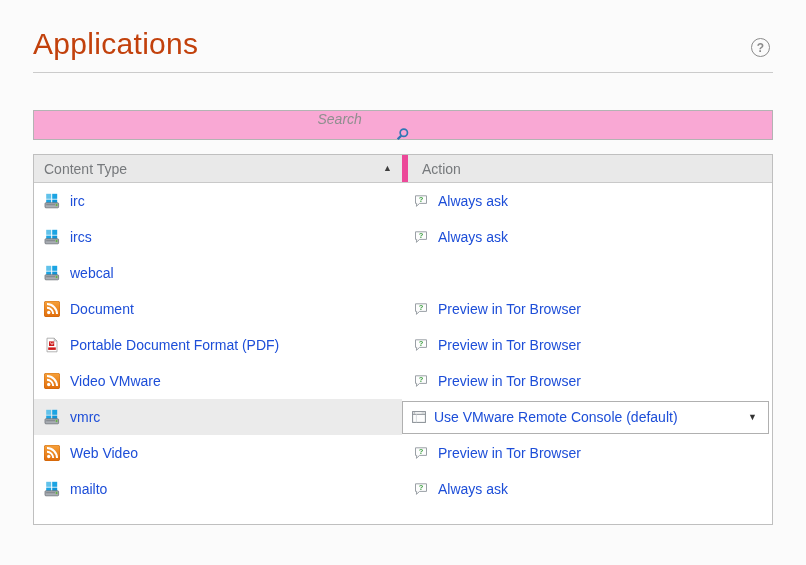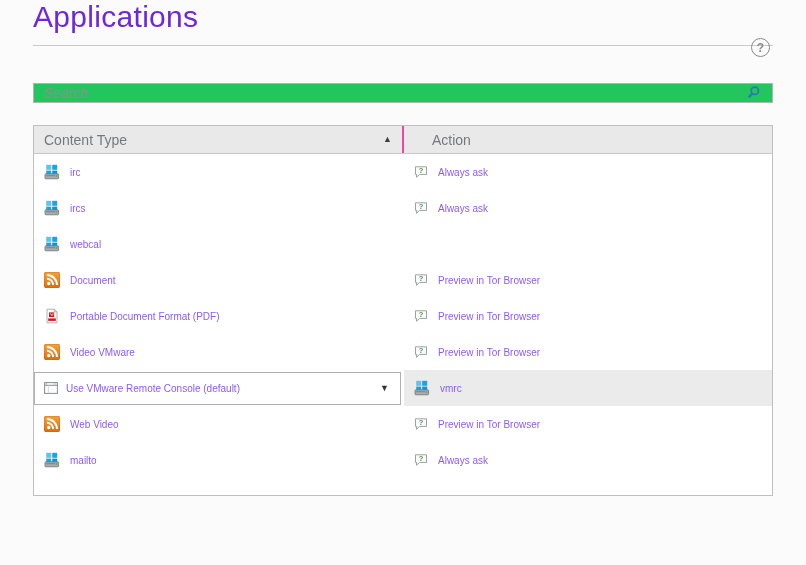--- a/index.html
+++ b/index.html
@@ -7,65 +7,66 @@
   body {
     font-family: "Liberation Sans", sans-serif;
     background: #fbfbfb;
     color: #1a1a1a;
     overflow: hidden;
   }
   .container { position: relative; padding: 0 33px; }
 
   
   .page-title {
+    padding-top: 27px;
     font-size: 30px;
     font-weight: 300;
-    color: #6d28d9;
+    color: #c2410c;
     letter-spacing: 0.3px;
   }
   .help-btn {
     position: absolute;
     top: 38px; right: 36px;
     width: 19px; height: 19px;
     border: 1.5px solid #8b8b8b;
     border-radius: 50%;
     color: #8b8b8b;
     font-size: 12px; font-weight: bold;
     display: flex; align-items: center; justify-content: center;
     cursor: pointer;
     background: transparent;
   }
   .title-divider { height: 1px; background: #cbcbcb; margin-top: 11px; }
 
   
   .search-bar {
     margin-top: 37px;
-    height: 20px;
+    height: 30px;
     border: 1px solid #b3b3b3;
-    background: #22c55e;
-    display: flex; align-items: center;
+    background: #f9a8d4;
+    display: flex; align-items: center; flex-direction: column;
   }
   .search-bar input {
     flex: 1; height: 100%;
     border: none; outline: none;
     padding-left: 10px;
     font-family: "Liberation Sans", sans-serif;
     font-size: 14px; color: #333;
     background: transparent;
   }
   .search-bar input::placeholder { font-style: italic; color: #8f8f8f; }
   .search-btn {
     width: 36px; height: 100%;
     display: flex; align-items: center; justify-content: center;
     background: transparent; border: none; cursor: pointer;
   }
 
   
   .table {
-    margin-top: 22px;
+    margin-top: 14px;
     height: 371px;
     border: 1px solid #bfbfbf;
     background: #fff;
     display: flex; flex-direction: column;
   }
   .thead {
     height: 28px; flex: 0 0 28px;
     background: #e9e9e9;
     border-bottom: 1px solid #c9c9c9;
     display: flex;
@@ -74,41 +75,41 @@
   }
   .th { display: flex; align-items: center; }
   .th-type {
     width: 368px;
     padding: 0 10px;
     justify-content: space-between;
     cursor: pointer;
   }
   .th-action {
     flex: 1;
-    padding-left: 28px;
-    border-left: 2px solid #ec4899;
+    padding-left: 14px;
+    border-left: 6px solid #ec4899;
     cursor: pointer;
   }
   .sort-icon { font-size: 9px; color: #3f3f3f; line-height: 1; }
 
   .tbody { flex: 1; }
   .row { display: flex; height: 36px; }
   .type-cell {
     width: 368px;
     display: flex; align-items: center;
     padding-left: 10px;
     gap: 10px;
   }
   .row.selected .type-cell { background: #ebebeb; }
   .action-cell {
     flex: 1;
     display: flex; align-items: center;
     padding-left: 11px;
   }
-  .type-label, .action-label { font-size: 10px; color: #8b5cf6; white-space: nowrap; }
+  .type-label, .action-label { font-size: 14px; color: #1d4ed8; white-space: nowrap; }
   .icon { width: 16px; height: 16px; display: inline-flex; flex: 0 0 16px; }
   .icon svg { display: block; }
 
   .plain-action { display: flex; align-items: center; gap: 9px; }
 
   .action-cell.has-dd { padding: 0 3px 0 0; }
   .dropdown {
     flex: 1;
     height: 33px;
     margin: 1px 0;
@@ -321,49 +322,49 @@
       <text x="8" y="8.8" text-anchor="middle" font-size="7.5" font-weight="bold" fill="#3d9e41" font-family="'Liberation Sans',sans-serif">?</text>
     </svg>
               </span>
         <span class="action-label">Preview in Tor Browser</span>
       </span>
 
     </div>
   </div>
 
   <div class="row selected">
-    <div class="cell action-cell has-dd">
-
-      <span class="dropdown">
-        <span class="icon action-icon">
-                <svg viewBox="0 0 16 16" width="16" height="16">
-      <rect x="1.6" y="2.6" width="12.8" height="10.8" fill="#fdfdfd" stroke="#878d93" stroke-width="1"></rect>
-      <line x1="1.6" y1="5.3" x2="14.4" y2="5.3" stroke="#878d93" stroke-width="1"></line>
-      <rect x="2.8" y="3.5" width="1.3" height="0.9" fill="#878d93"></rect>
-      <rect x="10.6" y="3.6" width="2.8" height="0.8" fill="#b9bdc1"></rect>
-      <line x1="5.4" y1="5.3" x2="5.4" y2="13.4" stroke="#cdd1d5" stroke-width="0.8"></line>
-    </svg>
-              </span>
-        <span class="action-label">Use VMware Remote Console (default)</span>
-        <span class="caret">▼</span>
-      </span>
-    </div>
     <div class="cell type-cell">
       <span class="icon type-icon">
               <svg viewBox="0 0 16 16" width="16" height="16">
       <rect x="2.2" y="0.8" width="5" height="5" fill="#62c2ea"></rect>
       <rect x="8.2" y="0.8" width="5" height="5" fill="#1ba4e3"></rect>
       <rect x="2.2" y="6.6" width="5" height="4.2" fill="#1ba4e3"></rect>
       <rect x="8.2" y="6.6" width="5" height="4.2" fill="#0f94d6"></rect>
       <rect x="1" y="9.8" width="13.6" height="5" rx="0.9" fill="#a9aeb4" stroke="#6d7278" stroke-width="0.8"></rect>
       <rect x="2.2" y="11" width="8.8" height="1.3" fill="#878c91"></rect>
       <rect x="11.7" y="10.8" width="1.7" height="2.3" fill="#68b247"></rect>
     </svg>
             </span>
       <span class="type-label">vmrc</span>
+    </div>
+    <div class="cell action-cell has-dd">
+
+      <span class="dropdown">
+        <span class="icon action-icon">
+                <svg viewBox="0 0 16 16" width="16" height="16">
+      <rect x="1.6" y="2.6" width="12.8" height="10.8" fill="#fdfdfd" stroke="#878d93" stroke-width="1"></rect>
+      <line x1="1.6" y1="5.3" x2="14.4" y2="5.3" stroke="#878d93" stroke-width="1"></line>
+      <rect x="2.8" y="3.5" width="1.3" height="0.9" fill="#878d93"></rect>
+      <rect x="10.6" y="3.6" width="2.8" height="0.8" fill="#b9bdc1"></rect>
+      <line x1="5.4" y1="5.3" x2="5.4" y2="13.4" stroke="#cdd1d5" stroke-width="0.8"></line>
+    </svg>
+              </span>
+        <span class="action-label">Use VMware Remote Console (default)</span>
+        <span class="caret">▼</span>
+      </span>
     </div>
   </div>
 
   <div class="row">
     <div class="cell type-cell">
       <span class="icon type-icon">
               <svg viewBox="0 0 16 16" width="16" height="16">
       <defs>
                   <linearGradient id="rssg" x1="0" y1="0" x2="0" y2="1">
         <stop offset="0" stop-color="#f6a13b"></stop>

